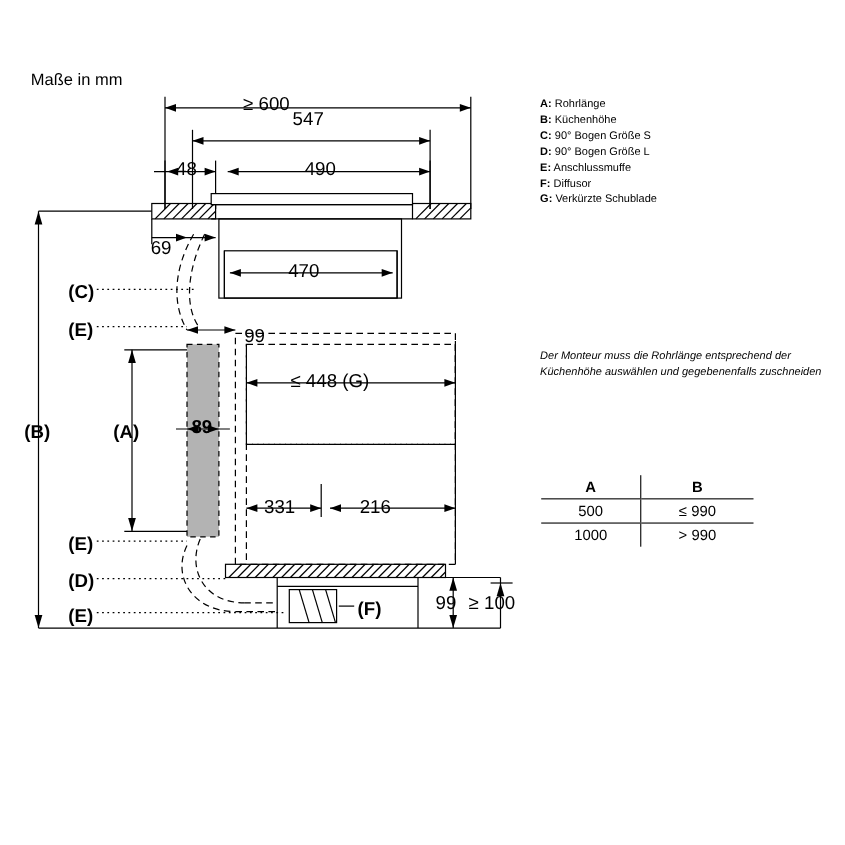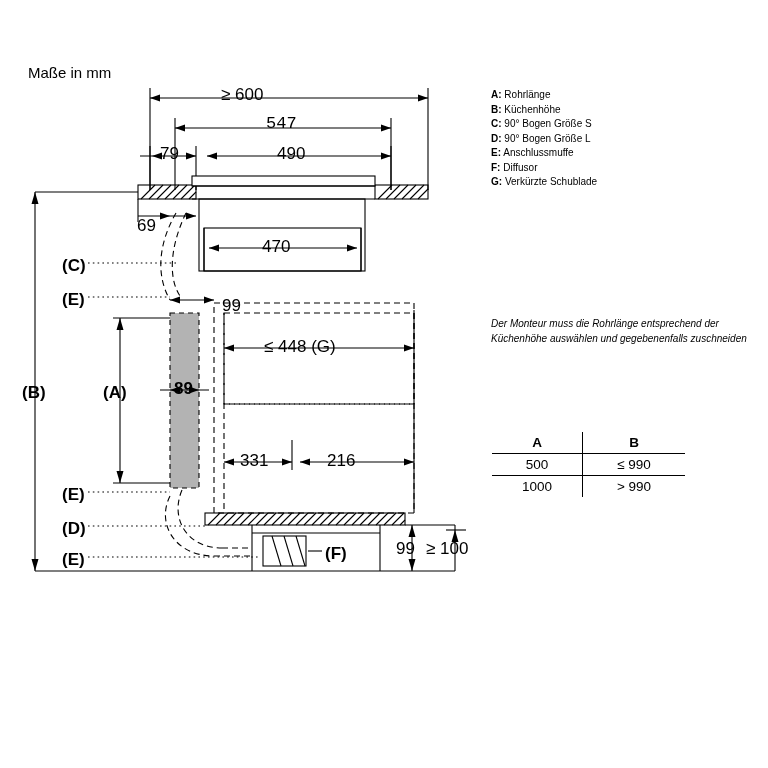--- a/index.html
+++ b/index.html
@@ -220,22 +220,22 @@
         <line x1="88" y1="492" x2="170" y2="492"></line>
         <line x1="88" y1="526" x2="205" y2="526"></line>
         <line x1="88" y1="557" x2="258" y2="557"></line>
       </g>
 
       <line x1="308" y1="551" x2="322" y2="551" stroke-dasharray="0"></line>
     </g>
   </svg>
 
   <div class="lbl" style="left:221px; top:84px;">≥ 600</div>
-  <div class="lbl" style="left:266px; top:113px;font-family:Liberation Mono, monospace;">547</div>
-  <div class="lbl" style="left:160px; top:143px;">79</div>
+  <div class="lbl" style="left:266px; top:98px;">547</div>
+  <div class="lbl" style="left:160px; top:143px;">48</div>
   <div class="lbl" style="left:277px; top:143px;">490</div>
   <div class="lbl" style="left:137px; top:215px;">69</div>
   <div class="lbl" style="left:262px; top:236px;">470</div>
   <div class="lbl" style="left:222px; top:295px;">99</div>
   <div class="lbl" style="left:264px; top:336px;">≤ 448 (G)</div>
   <div class="lbl b" style="left:174px; top:378px;">89</div>
   <div class="lbl" style="left:240px; top:450px;">331</div>
   <div class="lbl" style="left:327px; top:450px;">216</div>
   <div class="lbl" style="left:396px; top:538px;">99</div>
   <div class="lbl" style="left:426px; top:538px;">≥ 100</div>

